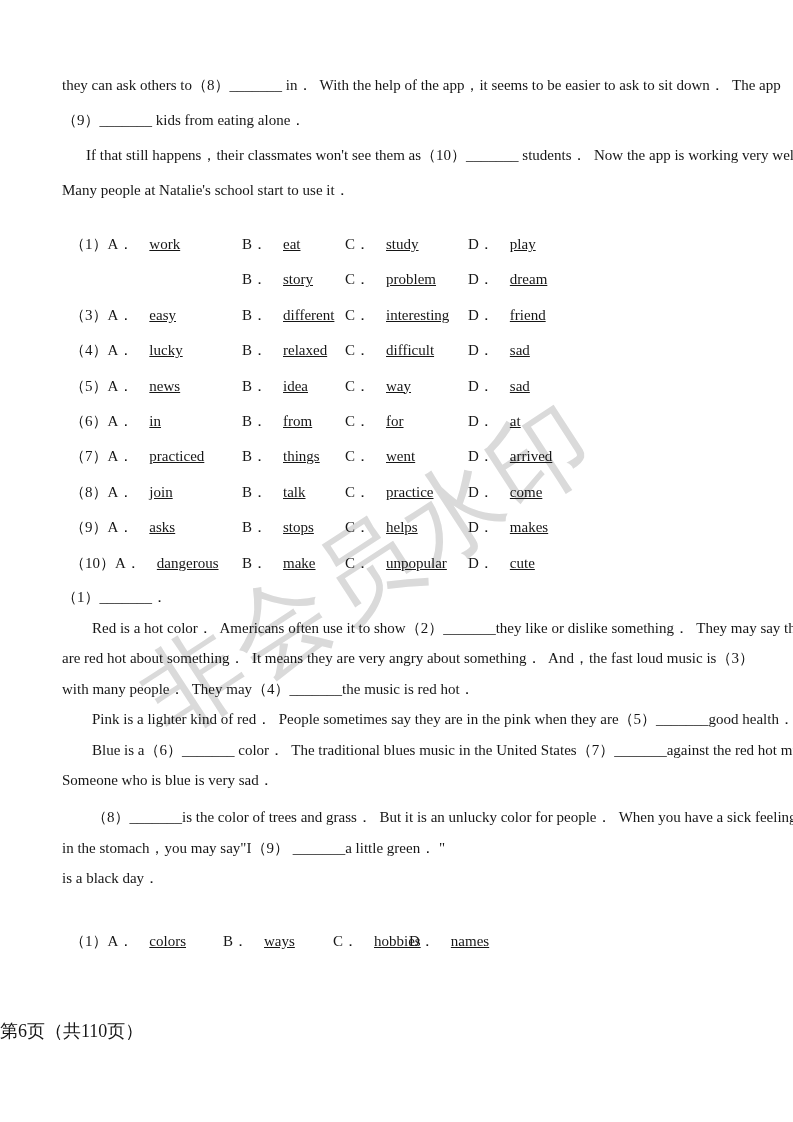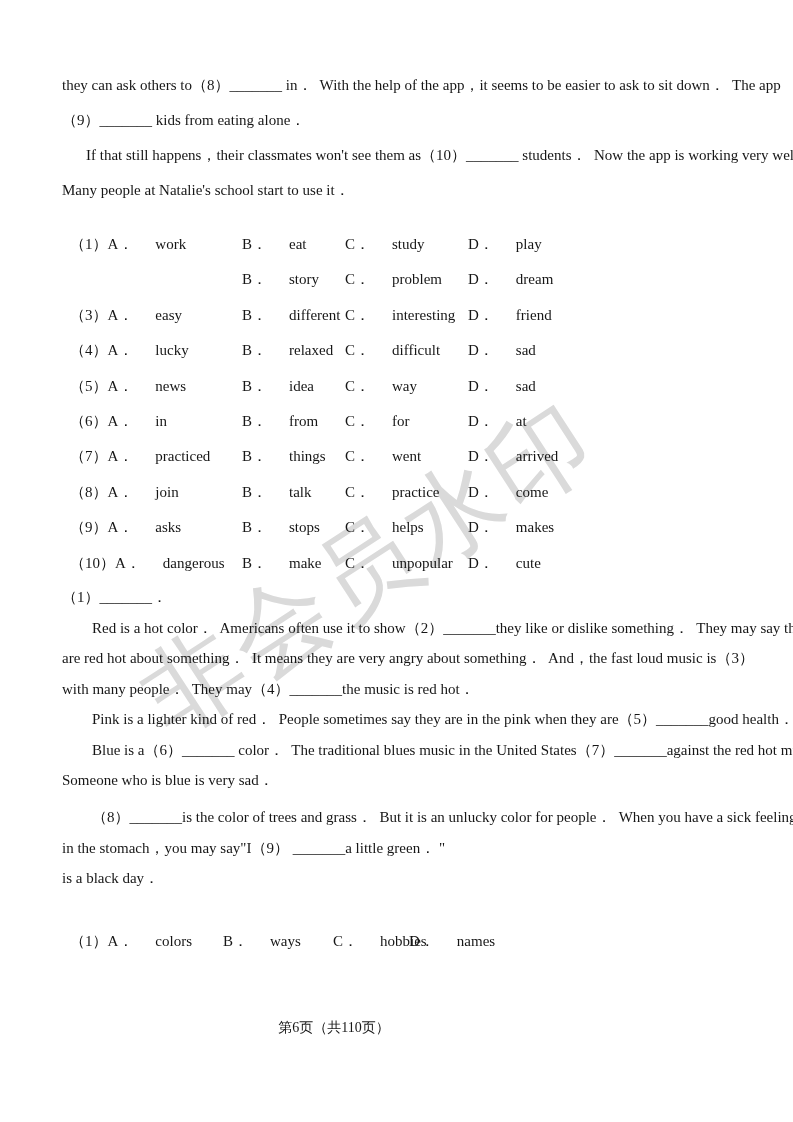--- a/index.html
+++ b/index.html
@@ -14,32 +14,32 @@
     font-family:"DejaVu Sans","Liberation Sans",sans-serif;
     font-size:99px; letter-spacing:4px; color:#dadada;
     transform:rotate(-33deg); z-index:0;
   }
   .content { position:relative; z-index:1; padding:68px 0 0 62px; }
   .ln  { white-space:pre; height:35px; line-height:35px; }
   .ind24 { padding-left:24px; }
   .optgroup { margin-top:19px; }
   .orow { position:relative; height:35.4px; line-height:35.4px; white-space:pre; }
   .oc { position:absolute; top:0; }
-  .oc .w { margin-left:22px; }
+  .oc .w { margin-left:16px;text-decoration:underline; }
   .q7 .ca { left:8px; }  .q7 .cb { left:180px; } .q7 .cc { left:283px; } .q7 .cd { left:406px; }
   .q8o .ca { left:8px; } .q8o .cb { left:161px; } .q8o .cc { left:271px; } .q8o .cd { left:347px; }
   .q8sec { margin-top:1px; }
   .ln8 { white-space:pre; height:30.6px; line-height:30.6px; }
   .hang { margin-left:-19px; }
   .ind30 { padding-left:30px; }
   .mt6 { margin-top:6px; }
   .q8o { margin-top:30px; }
   .footer {
-    position:absolute; left:0; top:1019px; width:668px; text-align:center;
-    font-size:14px; color:#161616; z-index:1;
+    position:absolute; left:0; top:1019px; width:668px; text-align:left;
+    font-size:18px; color:#161616; z-index:1;
   }
 </style>
 </head>
 <body>
 
 <div class="page">
 
   <div class="watermark">非会员水印</div>
 
   <div class="content">

